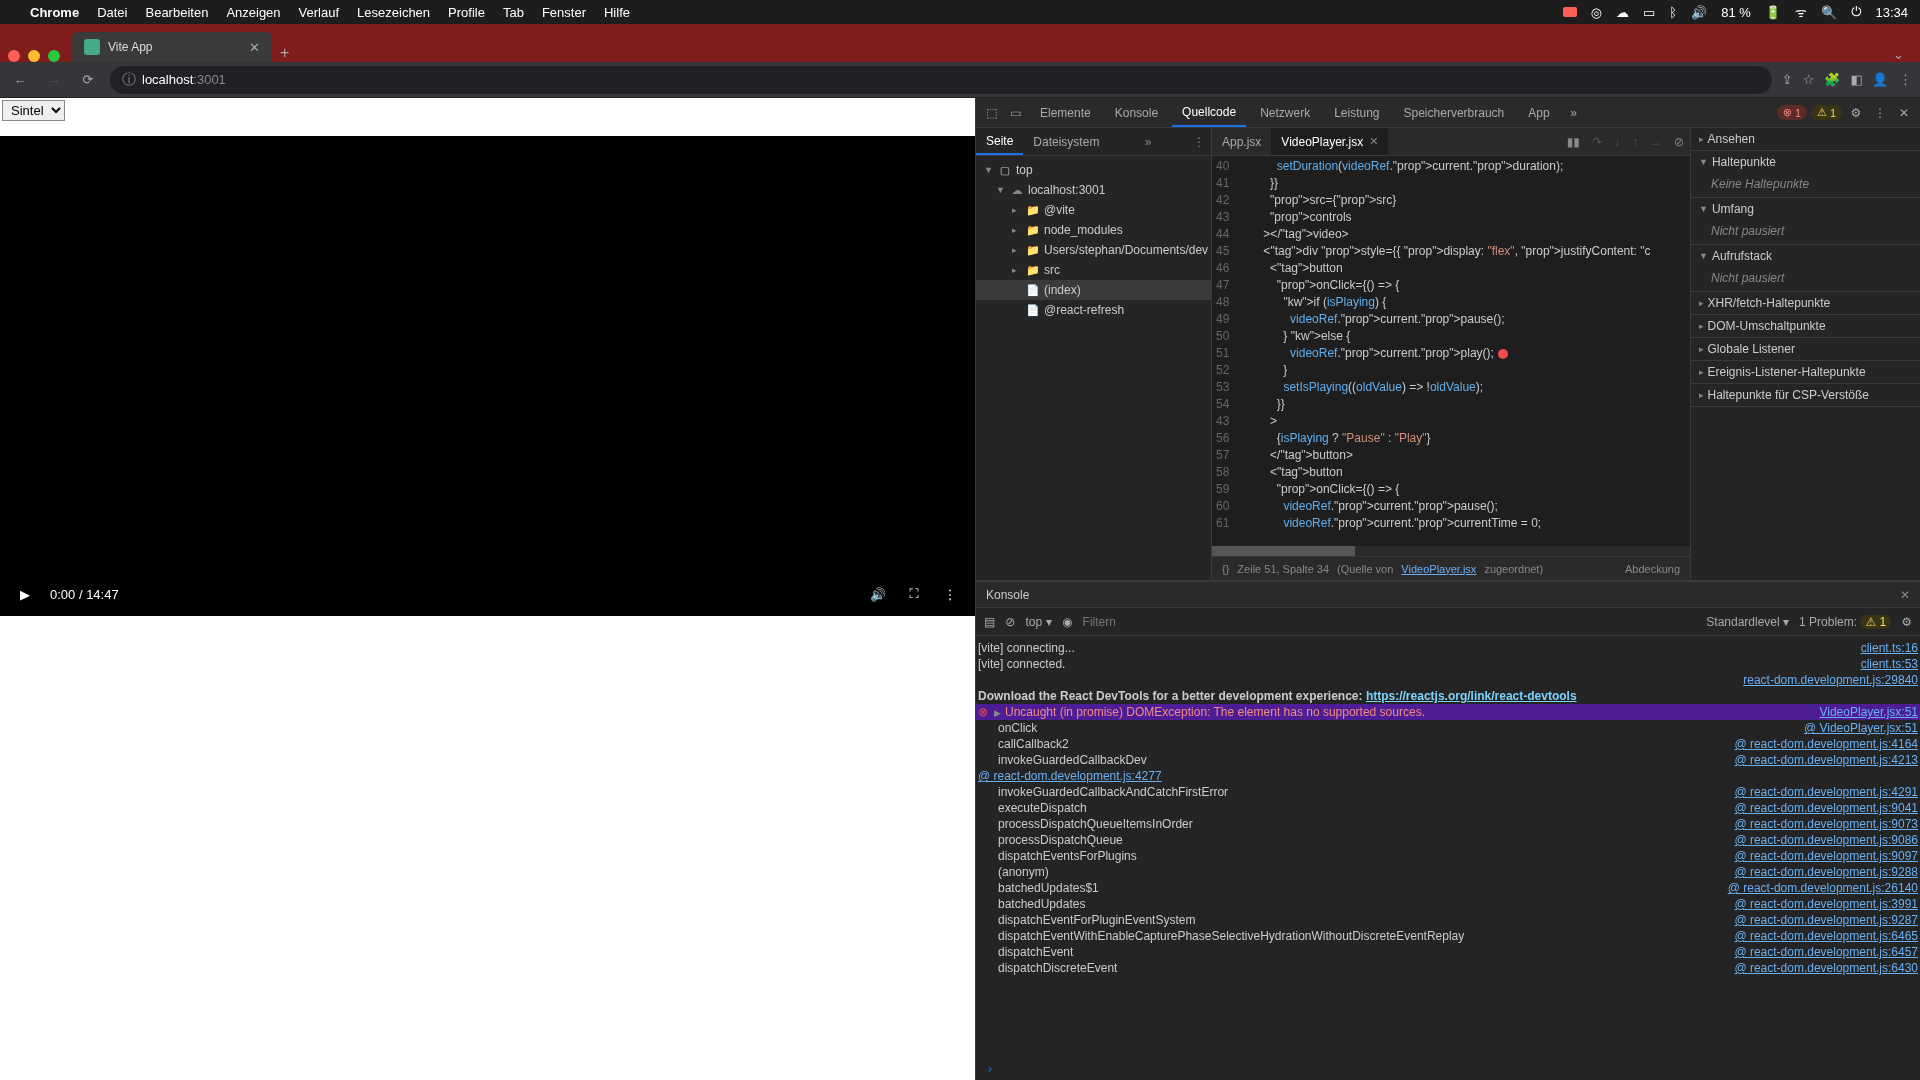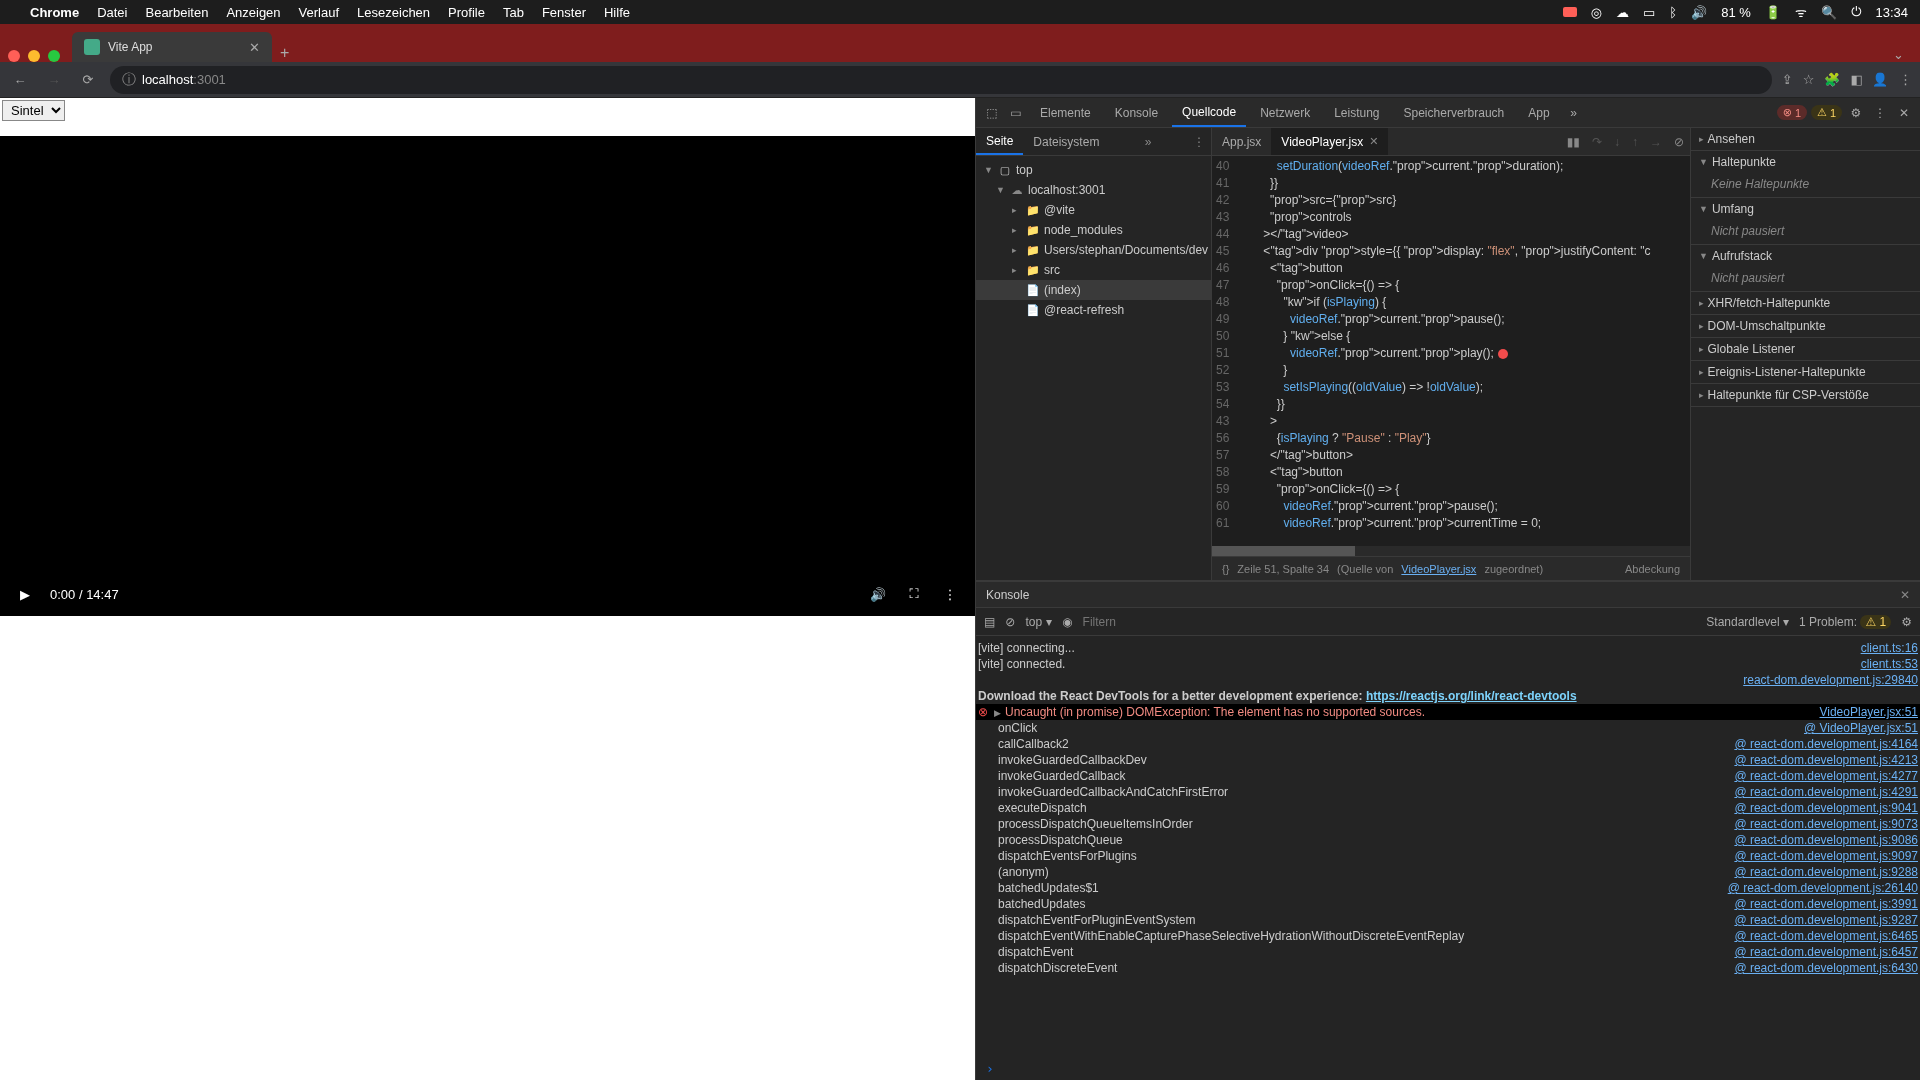--- a/index.html
+++ b/index.html
@@ -116,21 +116,21 @@
 .console-head { height: 26px; background: #2a2a2a; display: flex; align-items: center; padding: 0 10px; font-size: 12px; color: #ccc; border-bottom: 1px solid #3a3a3a; }
 .console-head .ctitle { flex: 1; }
 .console-toolbar { height: 28px; background: #252525; display: flex; align-items: center; padding: 0 8px; gap: 10px; border-bottom: 1px solid #3a3a3a; font-size: 12px; color: #aaa; }
 .console-toolbar input { background: transparent; border: none; color: #ccc; flex: 1; font-size: 12px; outline: none; }
 .console-toolbar .ctxsel { display: flex; align-items: center; gap: 4px; }
 .console-toolbar .right { margin-left: auto; display: flex; align-items: center; gap: 10px; }
 .console-body { flex: 1; overflow: auto; font-family: Menlo, Consolas, monospace; font-size: 12px; padding: 4px 0; }
 .log-row { display: flex; padding: 1px 2px; }
 .log-row .msg { flex: 1; color: #ccc; }
 .log-row .src { color: #6ab0f3; text-decoration: underline; cursor: pointer; }
-.log-row.error { background: #000000; }
+.log-row.error { background: #4c1d95; }
 .log-row.error .msg { color: #f28b82; }
 .log-row .msg .link { color: #7dd3fc; text-decoration: underline; }
 .log-row.trace .msg { padding-left: 20px; color: #ccc; }
 .log-row.trace .src { color: #6ab0f3; }
 .err-icon { color: #f14c4c; margin-right: 6px; }
 .tri { color: #888; margin-right: 4px; font-size: 9px; }
 .console-input { height: 24px; display: flex; align-items: center; padding: 0 10px; color: #1a73e8; font-family: Menlo, monospace; }
 </style>
 </head>
 <body>
@@ -452,21 +452,20 @@
           </div>
           <div class="log-row trace">
             <span class="msg">callCallback2</span>
             <span class="src">@ react-dom.development.js:4164</span>
           </div>
           <div class="log-row trace">
             <span class="msg">invokeGuardedCallbackDev</span>
             <span class="src">@ react-dom.development.js:4213</span>
           </div>
           <div class="log-row trace">
-            <span class="msg">invokeGuardedCallback</span>
             <span class="src">@ react-dom.development.js:4277</span>
           </div>
           <div class="log-row trace">
             <span class="msg">invokeGuardedCallbackAndCatchFirstError</span>
             <span class="src">@ react-dom.development.js:4291</span>
           </div>
           <div class="log-row trace">
             <span class="msg">executeDispatch</span>
             <span class="src">@ react-dom.development.js:9041</span>
           </div>

